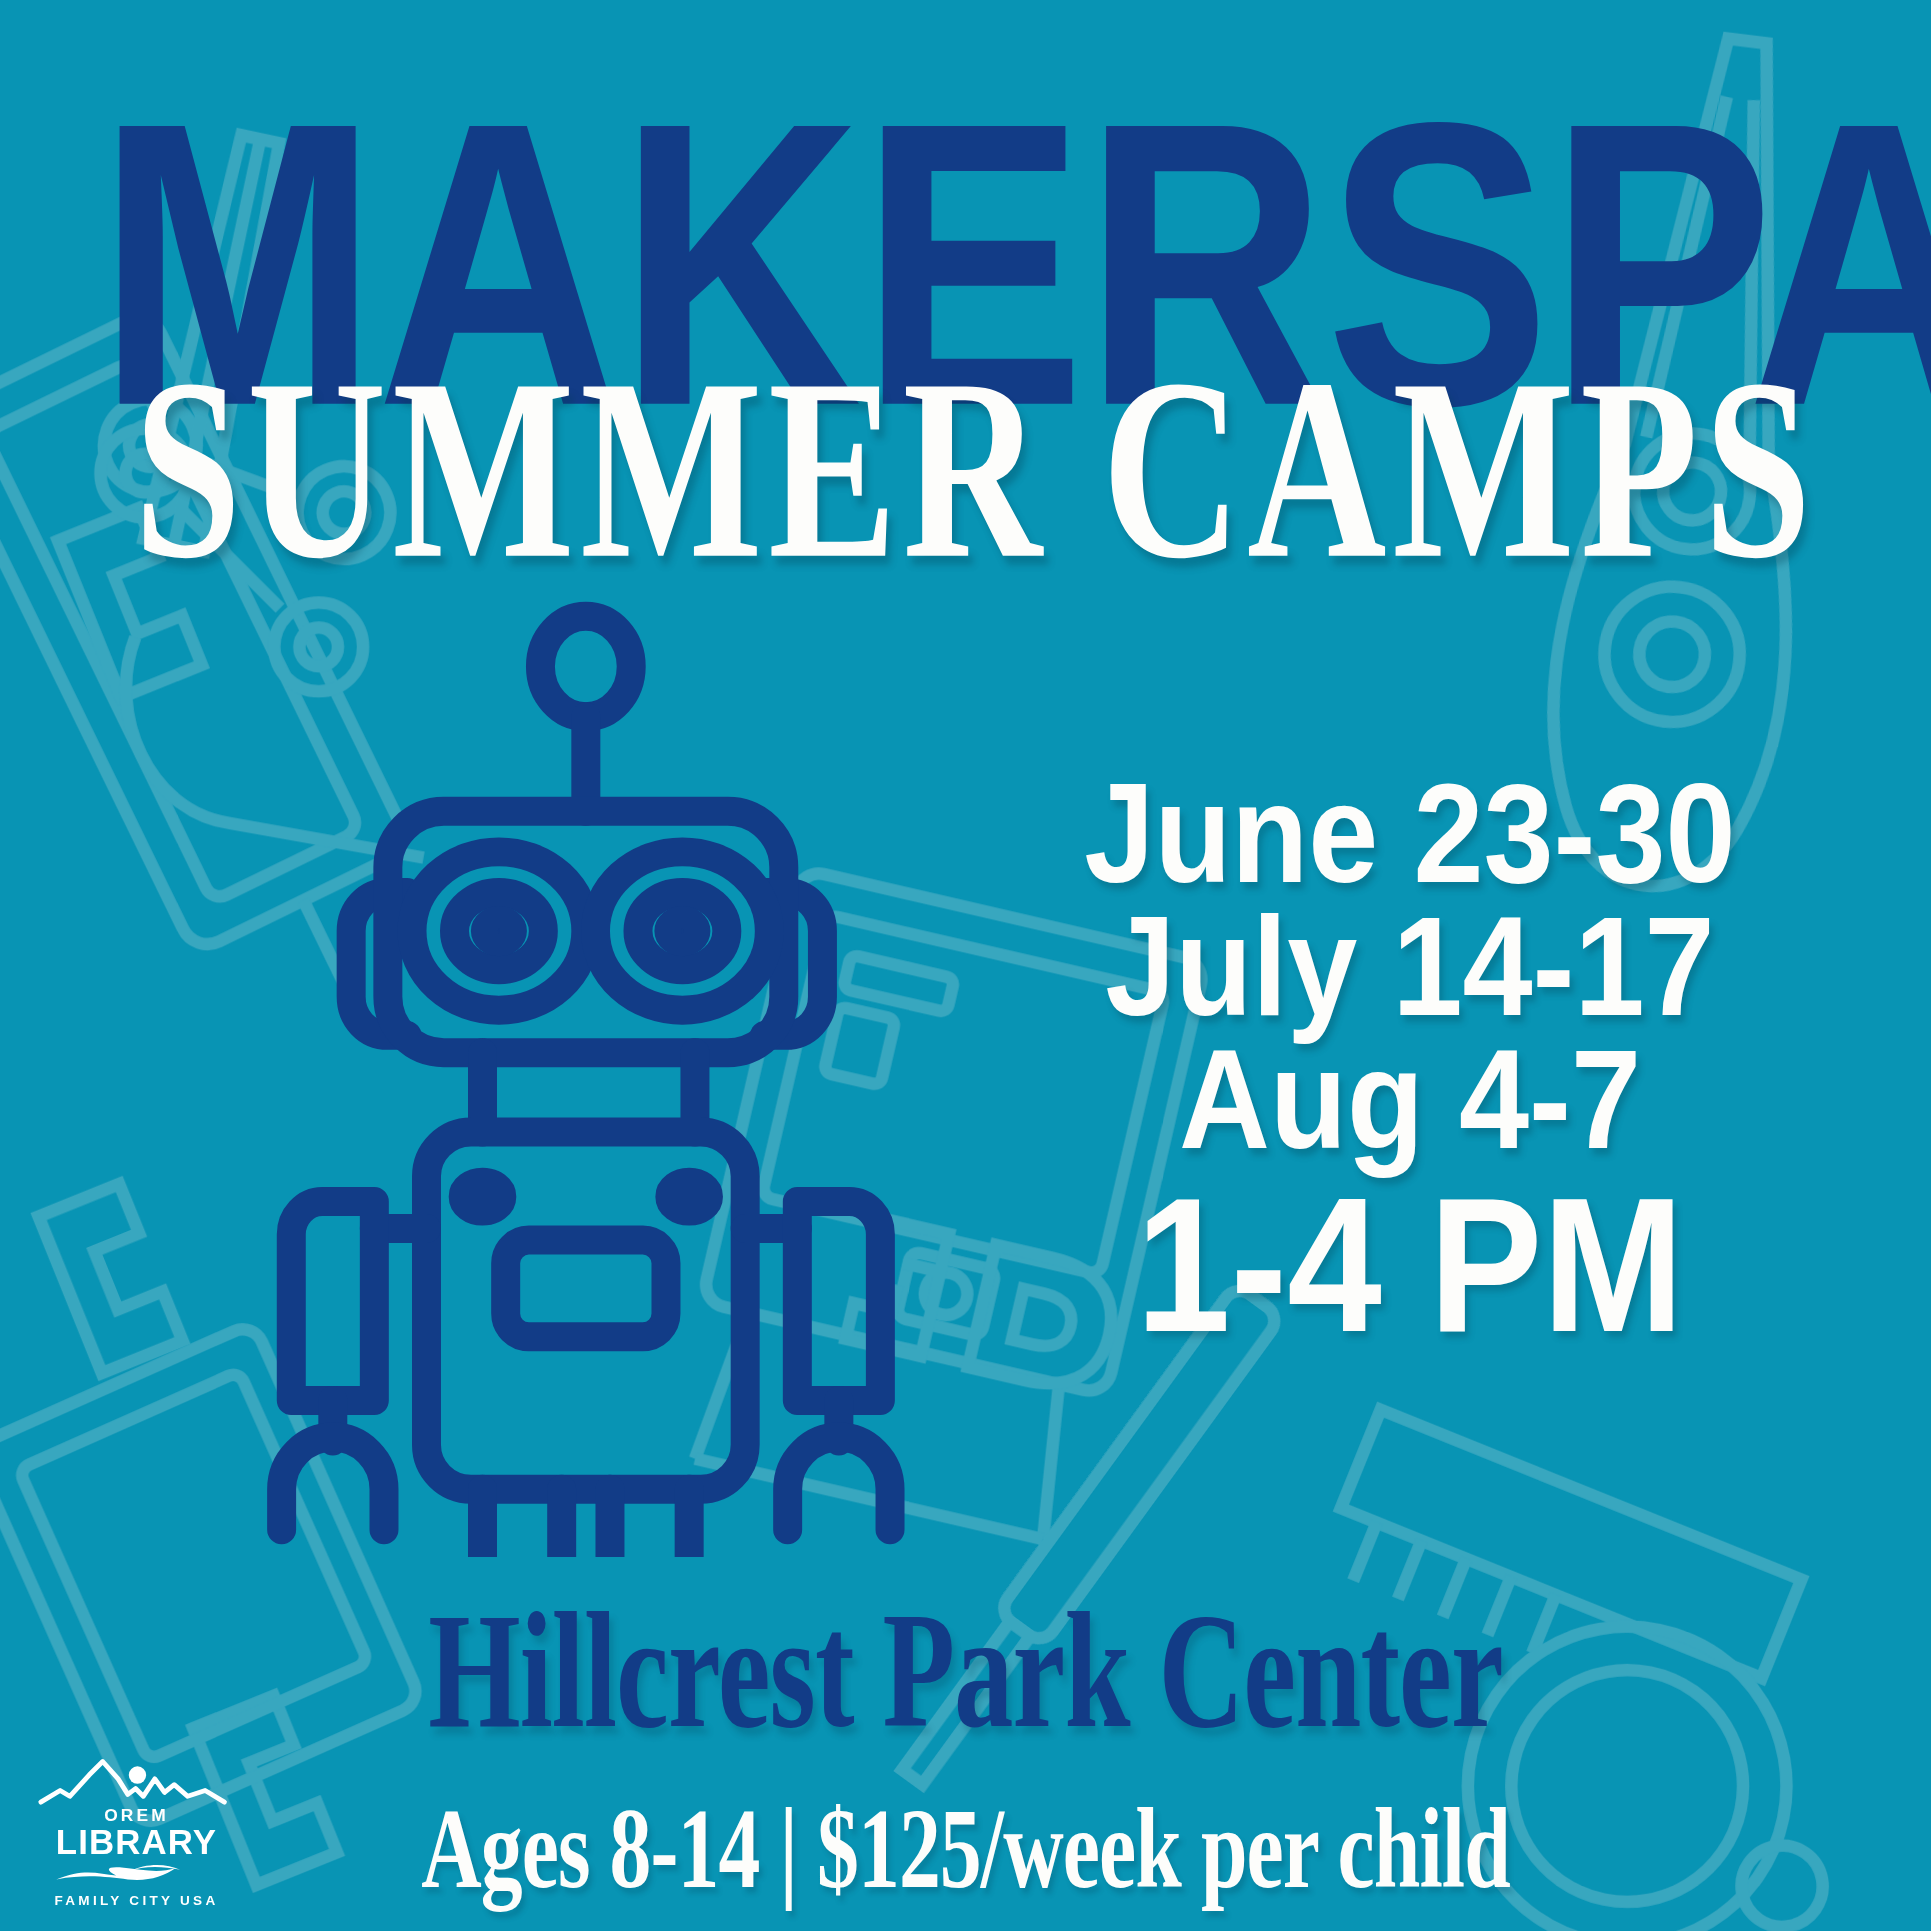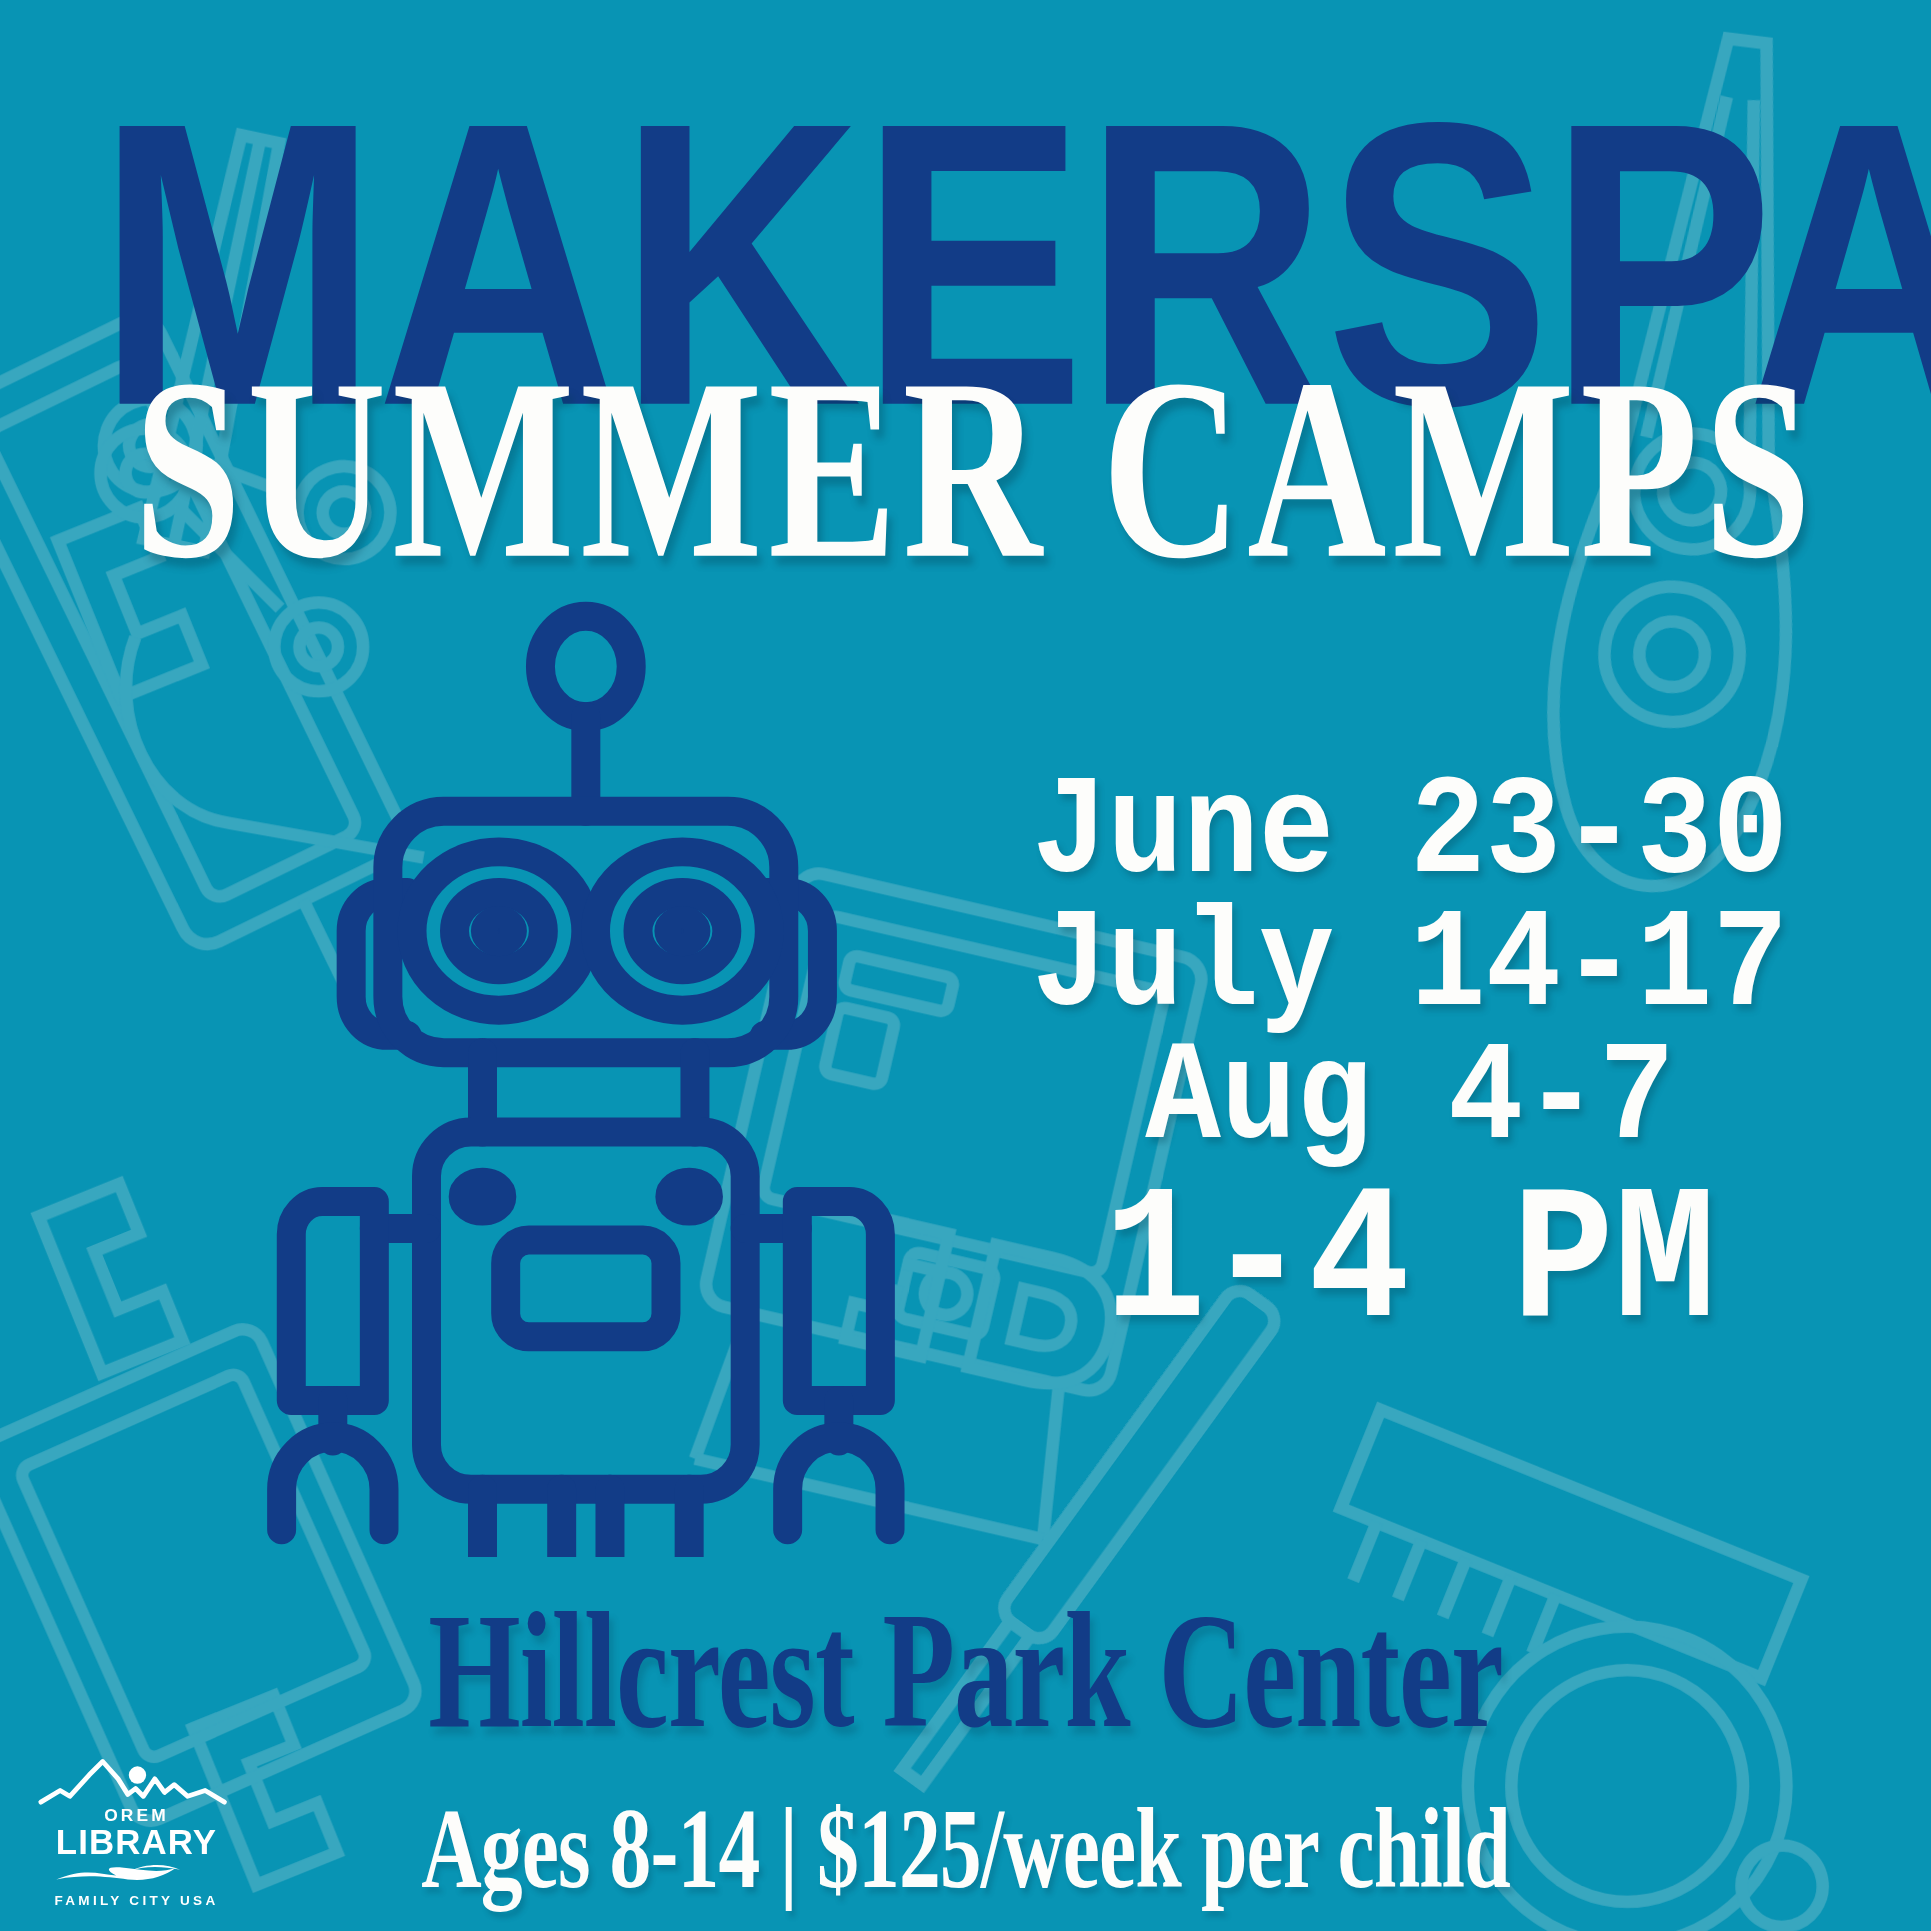--- a/index.html
+++ b/index.html
@@ -38,21 +38,21 @@
     transform-origin:left top;
     white-space:nowrap;
     text-align:center;
     text-shadow:4.8px 6.8px 6.8px rgba(0,60,80,0.30);
   }
 
   
   #dates-block{
     position:absolute;left:985px;top:759px;width:850px;
     text-align:center;
-    font-family:Liberation Mono, monospace;
+    font-family:Liberation Sans, sans-serif;
     color:#fdfdfb;
   }
   .date-line{
     font-size:126px;
     line-height:133px;
     font-weight:700;
     letter-spacing:0px;
     transform:scaleY(1.12);
     transform-origin:center top;
     text-shadow:3.9px 5.8px 5.8px rgba(0,60,80,0.28);

